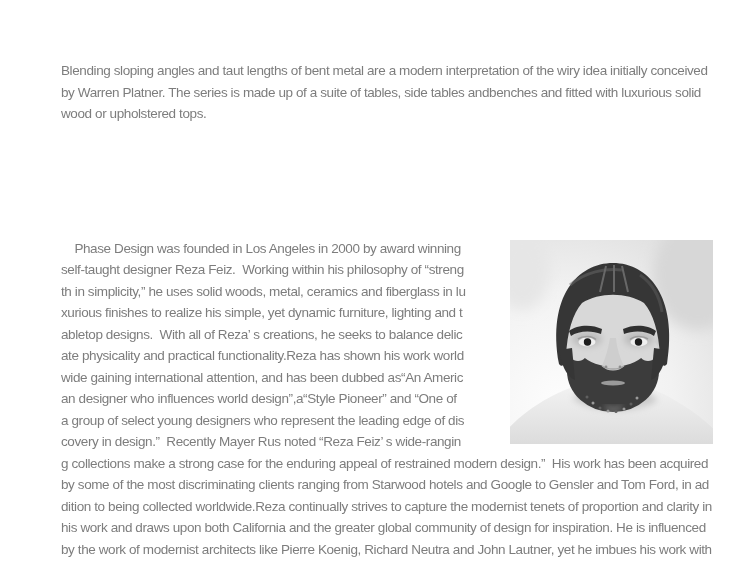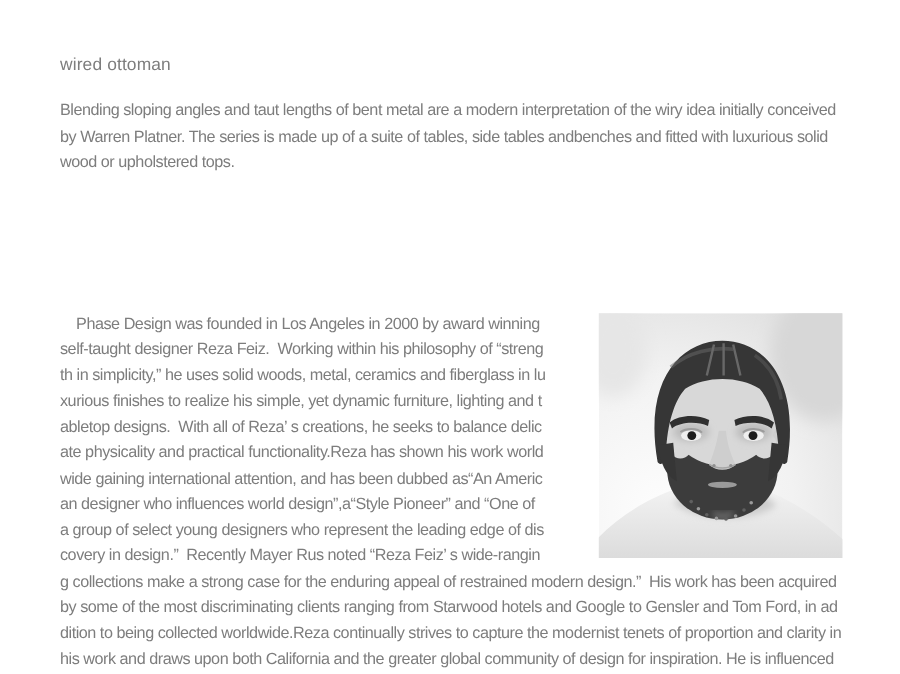--- a/index.html
+++ b/index.html
@@ -17,21 +17,21 @@
     font-size: 14.5px;
     line-height: 21px;
     letter-spacing: 0.1px;
   }
   .subtitle {
     font-size: 14px;
     line-height: 21px;
   }
   .body-text {
     width: 652px;
-    margin: 0;
+    margin: 11px;
     font-size: 13.5px;
     line-height: 21.5px;
     letter-spacing: -0.4px;
     word-break: break-all;
     white-space: pre-wrap;
     text-align: left;
   }
   .intro { margin-top: 16px; }
   .bio { margin-top: 27px; }
   .portrait {
@@ -41,21 +41,20 @@
     margin: 2px 0 42px 44px;
     padding: 0;
   }
   .portrait svg { display: block; width: 203px; height: 204px; }
 </style>
 </head>
 <body>
 
 <div class="page">
 
-  <div class="title">wired ottoman</div>
 
 
   <p class="body-text intro">Blending sloping angles and taut lengths of bent metal are a modern interpretation of the wiry idea initially conceived by Warren Platner. The series is made up of a suite of tables, side tables andbenches and fitted with luxurious solid wood or upholstered tops.</p>
 
   <div class="body-text bio">
 
     <figure class="portrait">
       <svg viewBox="0 0 203 204" role="img">
         <defs>
           <radialGradient id="pbg" cx="25%" cy="80%" r="100%">

